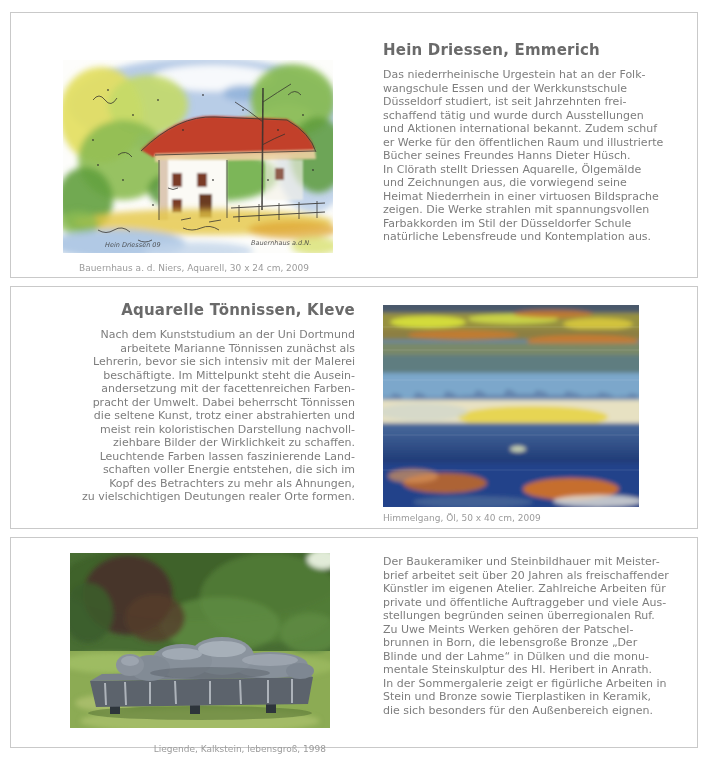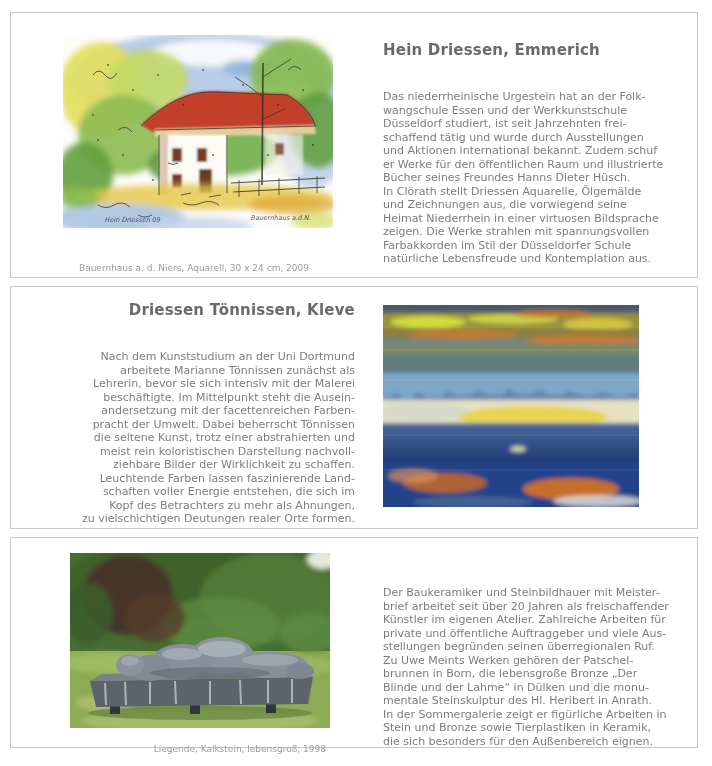--- a/index.html
+++ b/index.html
@@ -23,25 +23,24 @@
   .bio {
     position: absolute;
   }
   .bio h2 {
     margin: 0 0 9px 0; font-size: 15px; font-weight: bold;
     color: #6a6a6a; letter-spacing: 0.2px;
   }
   .bio .body-text {
     font-size: 11px; line-height: 13.5px; color: #7d7d7d;
     white-space: pre-line;
-    margin-top: 31px;
   }
 
   
-  .p1-art     { left: 52px;  top: 22px;  width: 270px; height: 193px; }
+  .p1-art     { left: 52px;  top: 47px;  width: 270px; height: 193px; }
   .p1-caption { left: 52px;  top: 249px; width: 270px; text-align: center; box-sizing: border-box; padding-right: 8px; }
   .p1-text    { left: 372px; top: 28px;  width: 312px; }
 
   
   .p2-text    { left: 8px;   top: 14px;  width: 336px; text-align: right; }
   .p2-art     { left: 372px; top: 18px;  width: 256px; height: 202px; }
   .p2-caption { left: 372px; top: 225px; width: 256px; text-align: left; }
 
   
   .p3-art     { left: 59px;  top: 15px;  width: 260px; height: 175px; }
@@ -154,21 +153,21 @@
 Heimat Niederrhein in einer virtuosen Bildsprache
 zeigen. Die Werke strahlen mit spannungsvollen
 Farbakkorden im Stil der Düsseldorfer Schule
 natürliche Lebensfreude und Kontemplation aus.</div>
     </div>
   </section>
 
   <section class="panel" id="panel-2">
 
     <div class="bio p2-text">
-      <h2>Driessen Tönnissen, Kleve</h2>
+      <h2>Aquarelle Tönnissen, Kleve</h2>
       <div class="body-text">Nach dem Kunststudium an der Uni Dortmund
 arbeitete Marianne Tönnissen zunächst als
 Lehrerin, bevor sie sich intensiv mit der Malerei
 beschäftigte. Im Mittelpunkt steht die Ausein-
 andersetzung mit der facettenreichen Farben-
 pracht der Umwelt. Dabei beherrscht Tönnissen
 die seltene Kunst, trotz einer abstrahierten und
 meist rein koloristischen Darstellung nachvoll-
 ziehbare Bilder der Wirklichkeit zu schaffen.
 Leuchtende Farben lassen faszinierende Land-
@@ -214,20 +213,21 @@
           <ellipse cx="188" cy="184" rx="48" ry="11" fill="#d0712a" opacity="0.95"></ellipse>
           <ellipse cx="215" cy="196" rx="45" ry="6" fill="#e6e3da" opacity="0.8"></ellipse>
           <ellipse cx="90" cy="197" rx="60" ry="6" fill="#4a6896" opacity="0.8"></ellipse>
         </g>
         <g stroke="#ffffff" stroke-width="1" opacity="0.1">
           <path d="M0,22 H256 M0,45 H256 M0,75 H256 M0,130 H256 M0,165 H256"></path>
         </g>
       </svg>
     </div>
 
+    <div class="caption p2-caption">Himmelgang, Öl, 50 x 40 cm, 2009</div>
   </section>
 
   <section class="panel" id="panel-3">
 
     <div class="artwork p3-art">
       <svg viewBox="0 0 260 175" width="260" height="175" xmlns="http://www.w3.org/2000/svg">
         <defs>
           <filter id="sb" x="-20%" y="-20%" width="140%" height="140%">
               <feGaussianBlur stdDeviation="2.5"></feGaussianBlur>
             </filter>

